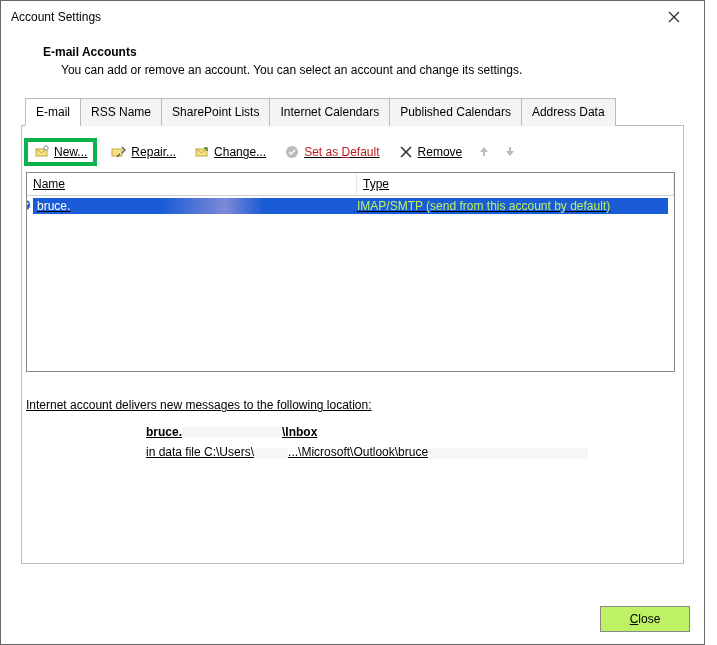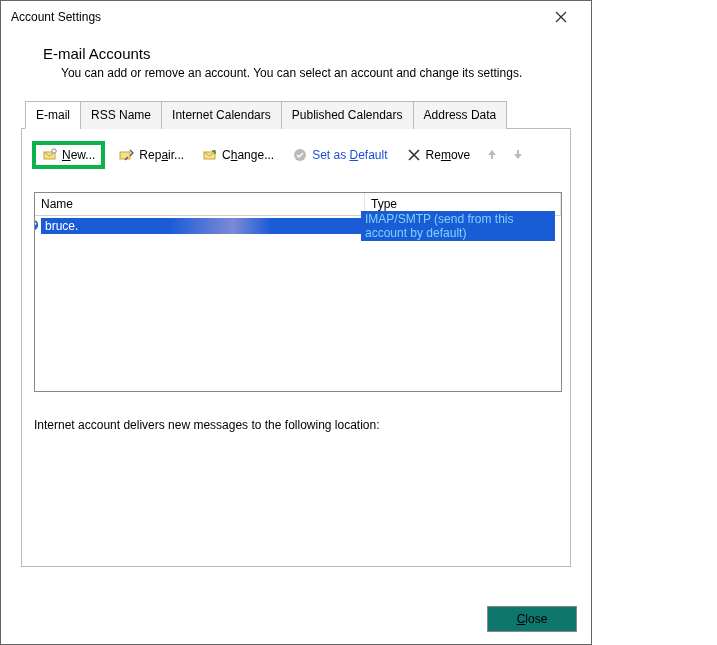--- a/index.html
+++ b/index.html
@@ -4,21 +4,21 @@
   <style>
     * { box-sizing: border-box; }
     body {
       margin: 0;
       font-family: "Segoe UI", Tahoma, sans-serif;
       font-size: 12px;
       background: #fff;
       color: #000;
     }
     .window {
-      width: 592px;
+      width: 705px;
       height: 645px;
       border: 1px solid #666;
       position: relative;
       background: #fff;
     }
     .title-bar {
       height: 32px;
       padding: 0 10px;
       display: flex;
       align-items: center;
@@ -31,22 +31,22 @@
       display: flex;
       align-items: center;
       justify-content: center;
       cursor: pointer;
     }
     .close-x svg { width: 12px; height: 12px; }
     .content {
       padding: 10px 20px 0 20px;
     }
     .section-title {
-      font-weight: normal;
-      font-size: 15px;
+      font-weight: bold;
+      font-size: 12px;
       margin: 2px 0 4px 22px;
     }
     .section-desc {
       margin: 0 0 20px 40px;
       font-size: 12px;
     }
     .tabs {
       display: flex;
       border-bottom: 1px solid #bbb;
       margin: 14px 0 0 0;
@@ -64,40 +64,41 @@
       font-size: 12px;
     }
     .tab.active {
       background: #fff;
       border-bottom: 1px solid #fff;
       top: 1px;
     }
     .tab-body {
       border: 1px solid #bbb;
       border-top: none;
-      padding: 10px 8px 36px 12px;
+      padding: 10px 8px 36px 4px;
       height: 438px;
       position: relative;
+      text-decoration: underline;
     }
     .toolbar {
       display: flex;
       align-items: center;
       gap: 10px;
       padding: 2px 0 6px 0;
     }
     .tbtn {
       display: flex;
       align-items: center;
       gap: 4px;
       padding: 2px 4px;
       cursor: pointer;
       font-size: 12px;
     }
     .tbtn.disabled {
-      color: #1d4ed8;
+      color: #b91c1c;
       cursor: default;
     }
     .tbtn .u { text-decoration: underline; }
     .icon {
       width: 16px; height: 16px;
       display: inline-flex;
       align-items: center;
       justify-content: center;
     }
     .highlight-box {
@@ -108,21 +109,20 @@
     .arrow {
       color: #999;
       font-size: 13px;
       padding: 0 2px;
     }
     .list {
       border: 1px solid #888;
       height: 200px;
       background: #fff;
       overflow: hidden;
-      margin-top: 17px;
     }
     .list-header {
       display: flex;
       background: #fff;
       border-bottom: 1px solid #d0d0d0;
     }
     .col {
       padding: 4px 6px;
       font-size: 12px;
       border-right: 1px solid #e6e6e6;
@@ -134,21 +134,21 @@
       align-items: center;
       height: 20px;
       margin: 0 6px;
     }
     .list-row.selected .cell-name {
       background: linear-gradient(to right, #1a5bd6 0%, #1a5bd6 40%, #7c8ad6 60%, #1a5bd6 72%, #1a5bd6 100%);
       color: #fff;
     }
     .list-row.selected .cell-type {
       background: #1a5bd6;
-      color: #7dd3fc;
+      color: #bef264;
     }
     .cell-name {
       width: 320px;
       padding: 1px 4px;
       display: flex;
       align-items: center;
       gap: 4px;
     }
     .cell-type {
       flex: 1;
@@ -182,21 +182,21 @@
     .loc-redact.long { width: 160px; }
     .footer {
       position: absolute;
       right: 14px;
       bottom: 12px;
     }
     .btn-close {
       width: 90px;
       height: 26px;
       border: 1px solid #888;
-      background: #0f766e;
+      background: #bef264;
       cursor: pointer;
       font-size: 12px;
       font-family: "Segoe UI", Tahoma, sans-serif;
     }
     .btn-close .u { text-decoration: underline; }
     
     .svg16 { width:16px; height:16px; }
   </style>
 </head>
 <body>
@@ -212,20 +212,21 @@
     </div>
   </div>
 
   <div class="content">
     <div class="section-title">E-mail Accounts</div>
     <div class="section-desc">You can add or remove an account. You can select an account and change its settings.</div>
 
     <div class="tabs">
       <div class="tab active">E-mail</div>
       <div class="tab">RSS Name</div>
+      <div class="tab">SharePoint Lists</div>
       <div class="tab">Internet Calendars</div>
       <div class="tab">Published Calendars</div>
       <div class="tab">Address Data</div>
     </div>
 
     <div class="tab-body">
       <div class="toolbar">
         <span class="highlight-box">
           <span class="tbtn">
             <span class="icon">
@@ -304,20 +305,28 @@
               <circle cx="6" cy="6" r="5.2" fill="#2b64c9"></circle>
               <polyline points="3.2,6 5.2,8 9,4" fill="none" stroke="#fff" stroke-width="1.6"></polyline>
             </svg>
           </span>
           <div class="cell-name">bruce.</div>
           <div class="cell-type">IMAP/SMTP (send from this account by default)</div>
         </div>
       </div>
 
       <div class="deliver-text">Internet account delivers new messages to the following location:</div>
+      <div class="location-block">
+        <div>
+          <span class="loc-bold">bruce.</span><span class="loc-redact"></span><span class="loc-bold">\Inbox</span>
+        </div>
+        <div>
+          <span>in data file C:\Users\</span><span class="loc-redact short"></span><span>...\Microsoft\Outlook\bruce</span><span class="loc-redact long"></span>
+        </div>
+      </div>
     </div>
   </div>
 
   <div class="footer">
     <button class="btn-close">
       <span class="u">C</span>lose
     </button>
   </div>
 </div>
 

